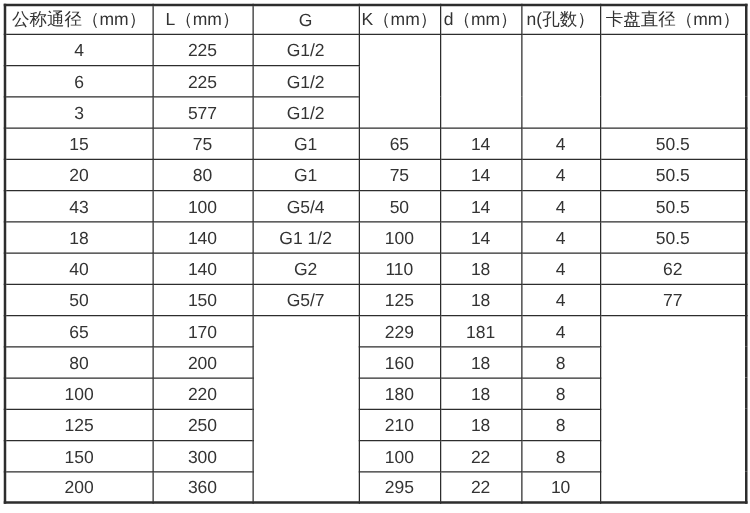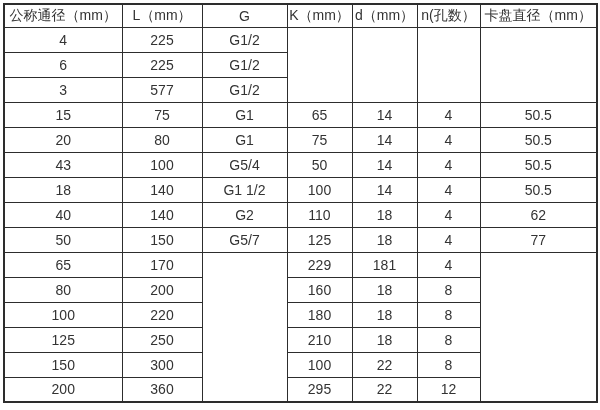--- a/index.html
+++ b/index.html
@@ -176,17 +176,17 @@
         <td>300</td>
         <td>100</td>
         <td>22</td>
         <td>8</td>
       </tr>
       <tr>
         <td>200</td>
         <td>360</td>
         <td>295</td>
         <td>22</td>
-        <td>12</td>
+        <td>10</td>
       </tr>
     </tbody>
   </table>
 </div>
 
 </body></html>

